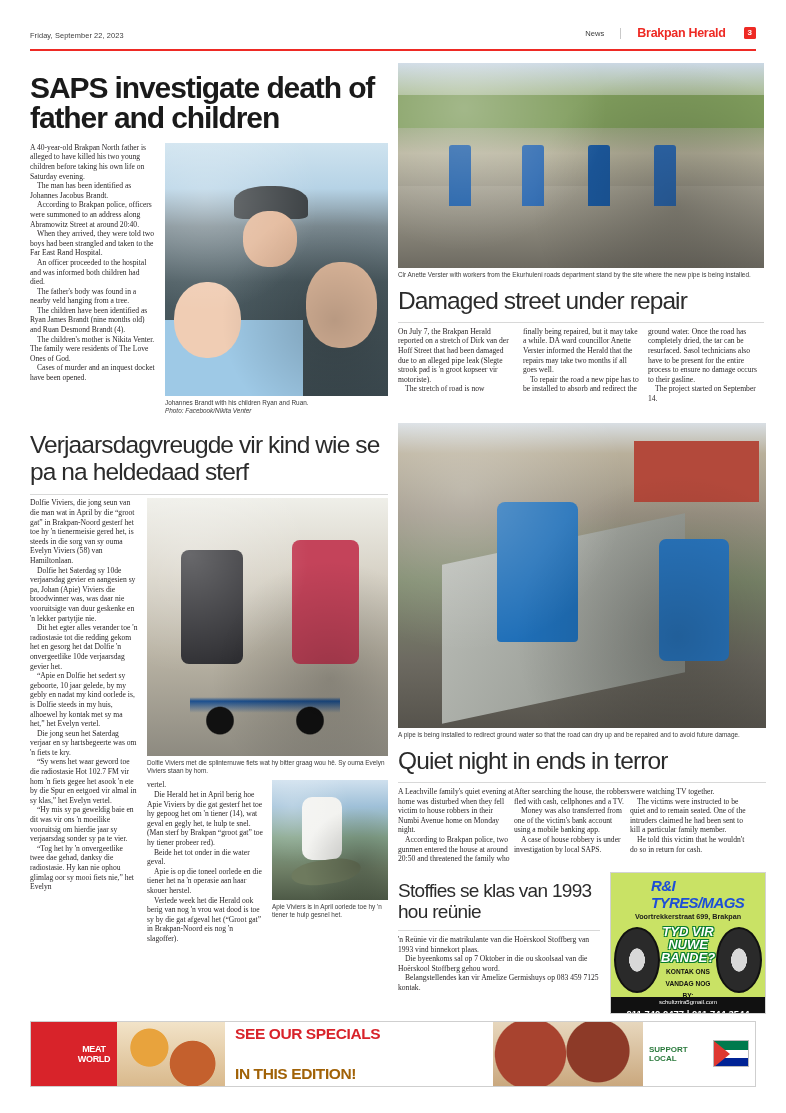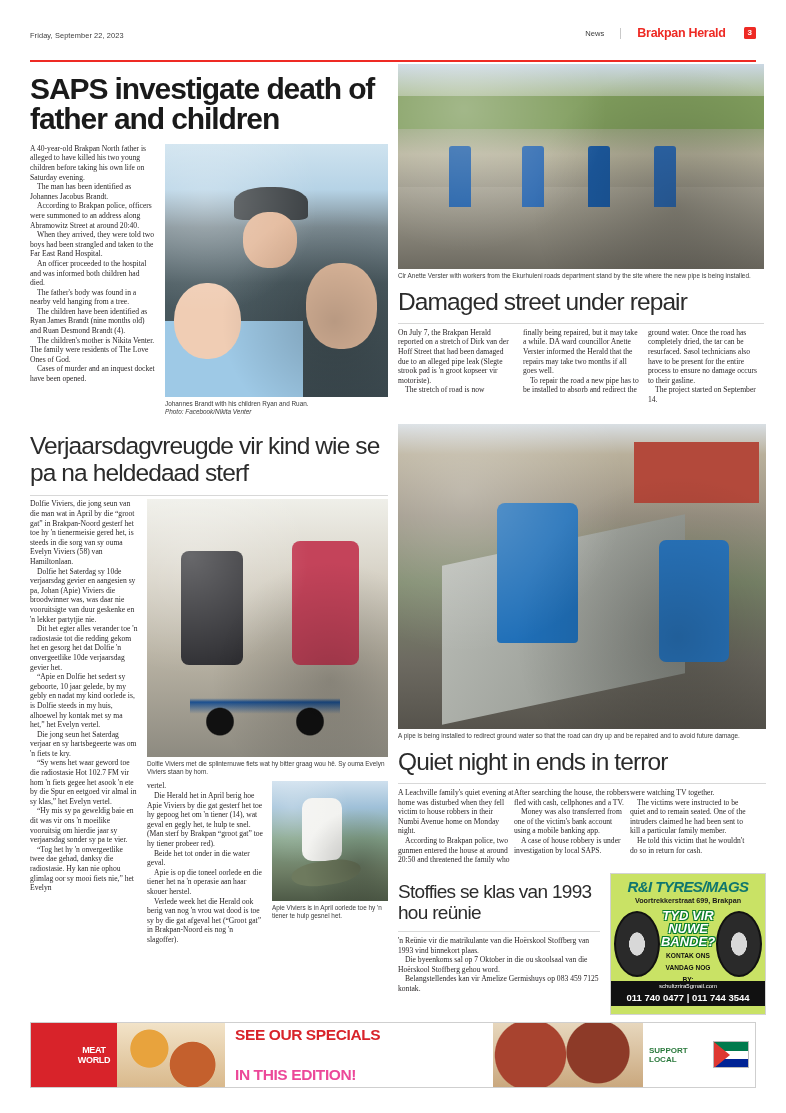--- a/index.html
+++ b/index.html
@@ -9,21 +9,21 @@
     background:#ffffff;
     font-family:"Liberation Serif", serif;
     color:#231f20;
     overflow:hidden;
   }
   .page { position:relative; width:786px; height:1113px; padding:0 30px; }
 
   
   .masthead {
     display:flex; align-items:flex-end; justify-content:space-between;
-    padding-top:26px; padding-bottom:20px;
+    padding-top:26px; padding-bottom:9px;
   }
   .mh-date {
     font-family:"Liberation Sans", sans-serif;
     font-size:7.4px; color:#3c3c3c; letter-spacing:.1px;
   }
   .mh-right { display:flex; align-items:center; gap:16px; }
   .mh-section {
     font-family:"Liberation Sans", sans-serif;
     font-size:7.6px; color:#3c3c3c;
   }
@@ -132,22 +132,22 @@
   .ph-fish .p{position:absolute;left:26%;top:14%;width:34%;height:52%;background:#f2f2ef;border-radius:10px;}
   .ph-fish .f{position:absolute;left:16%;bottom:14%;width:60%;height:20%;
     background:#6e7a5e;border-radius:50%/60%;transform:rotate(-8deg);}
 
   
   .ad {
     border:1px solid #d3d3d3; background:#c9e265; position:relative; overflow:hidden;
     font-family:"Liberation Sans", sans-serif;
   }
   .ad-title{
-    text-align:center;font-weight:bold;font-size:15px;color:#0f766e;
-    letter-spacing:-.6px;padding-top:4px;font-style:italic;
+    font-weight:bold;font-size:15px;color:#1d4ed8;
+    letter-spacing:-.6px;padding-top:4px;font-style:italic;padding-left:40px;
   }
   .ad-sub{text-align:center;font-weight:bold;font-size:7.2px;color:#1b1b1b;margin-top:1px;}
   .ad-mid{position:relative;height:74px;margin-top:2px;}
   .tyre{position:absolute;top:4px;width:46px;height:66px;border-radius:50%;
     background:radial-gradient(ellipse at 50% 50%,#d8d8d8 0 26%,#2a2a2a 27% 100%);
     border:2px solid #111;}
   .tyre.l{left:3px;} .tyre.r{right:3px;}
   .ad-burst{position:absolute;left:50%;top:2px;transform:translateX(-50%);
     text-align:center;width:96px;}
   .ad-burst .l1{font-weight:bold;font-style:italic;font-size:13px;color:#ffffff;
@@ -163,21 +163,21 @@
     font-family:"Liberation Sans", sans-serif;
   }
   .bn-logo{width:86px;background:#d8232a;display:flex;align-items:center;justify-content:center;padding-left:40px;}
   .bn-logo span{color:#fff;font-weight:bold;font-size:9px;letter-spacing:-.3px;text-align:center;line-height:10px;}
   .bn-food{width:108px;background:
       radial-gradient(circle at 30% 40%,#e8a33d 0 22%,transparent 23%),
       radial-gradient(circle at 70% 65%,#c4602d 0 26%,transparent 27%),
       linear-gradient(180deg,#f2e3c8,#d9b98c);}
   .bn-text{flex:1;display:flex;flex-direction:column;justify-content:center;padding-left:10px;}
   .bn-text .t1{color:#d8232a;font-weight:bold;font-size:15.5px;line-height:16px;letter-spacing:-.4px;}
-  .bn-text .t2{color:#ec4899;font-weight:bold;font-size:15.5px;line-height:16px;letter-spacing:-.4px;margin-top:24px;}
+  .bn-text .t2{color:#a16207;font-weight:bold;font-size:15.5px;line-height:16px;letter-spacing:-.4px;margin-top:24px;}
   .bn-meat{width:150px;background:
       radial-gradient(circle at 25% 50%,#a8432f 0 30%,transparent 31%),
       radial-gradient(circle at 70% 45%,#8d3a28 0 28%,transparent 29%),
       linear-gradient(180deg,#e7d7bd,#caa87e);}
   .bn-support{width:112px;background:#fff;display:flex;align-items:center;gap:4px;padding:0 6px;}
   .bn-support .txt{font-weight:bold;font-size:8px;color:#2b7a3d;line-height:9px;}
   .bn-flag{width:40px;height:27px;position:relative;overflow:hidden;border:1px solid #bbb;}
   .bn-flag .top{position:absolute;left:0;top:0;width:100%;height:33%;background:#007a4d;}
   .bn-flag .mid{position:absolute;left:0;top:33%;width:100%;height:34%;background:#fff;}
   .bn-flag .bot{position:absolute;left:0;bottom:0;width:100%;height:33%;background:#002395;}
@@ -193,21 +193,21 @@
     <div class="mh-date">Friday, September 22, 2023</div>
     <div class="mh-right">
       <span class="mh-section">News</span>
       <span class="mh-sep"></span>
       <span class="mh-title">Brakpan Herald</span>
       <span class="mh-page">3</span>
     </div>
   </div>
   <div class="rule-red"></div>
 
-  <div class="row" style="margin-top:2px;">
+  <div class="row" style="margin-top:12px;">
 
     <div style="width:358px;">
       <h1 class="head-serif">SAPS investigate death of father and children</h1>
 
       <div class="row" style="gap:9px;">
         <div class="body-col" style="width:126px;">
           <p class="first">A 40-year-old Brakpan North father is alleged to have killed his two young children before taking his own life on Saturday evening.</p>
           <p>The man has been identified as Johannes Jacobus Brandt.</p>
           <p>According to Brakpan police, officers were summoned to an address along Abramowitz Street at around 20:40.</p>
           <p>When they arrived, they were told two boys had been strangled and taken to the Far East Rand Hospital.</p>

